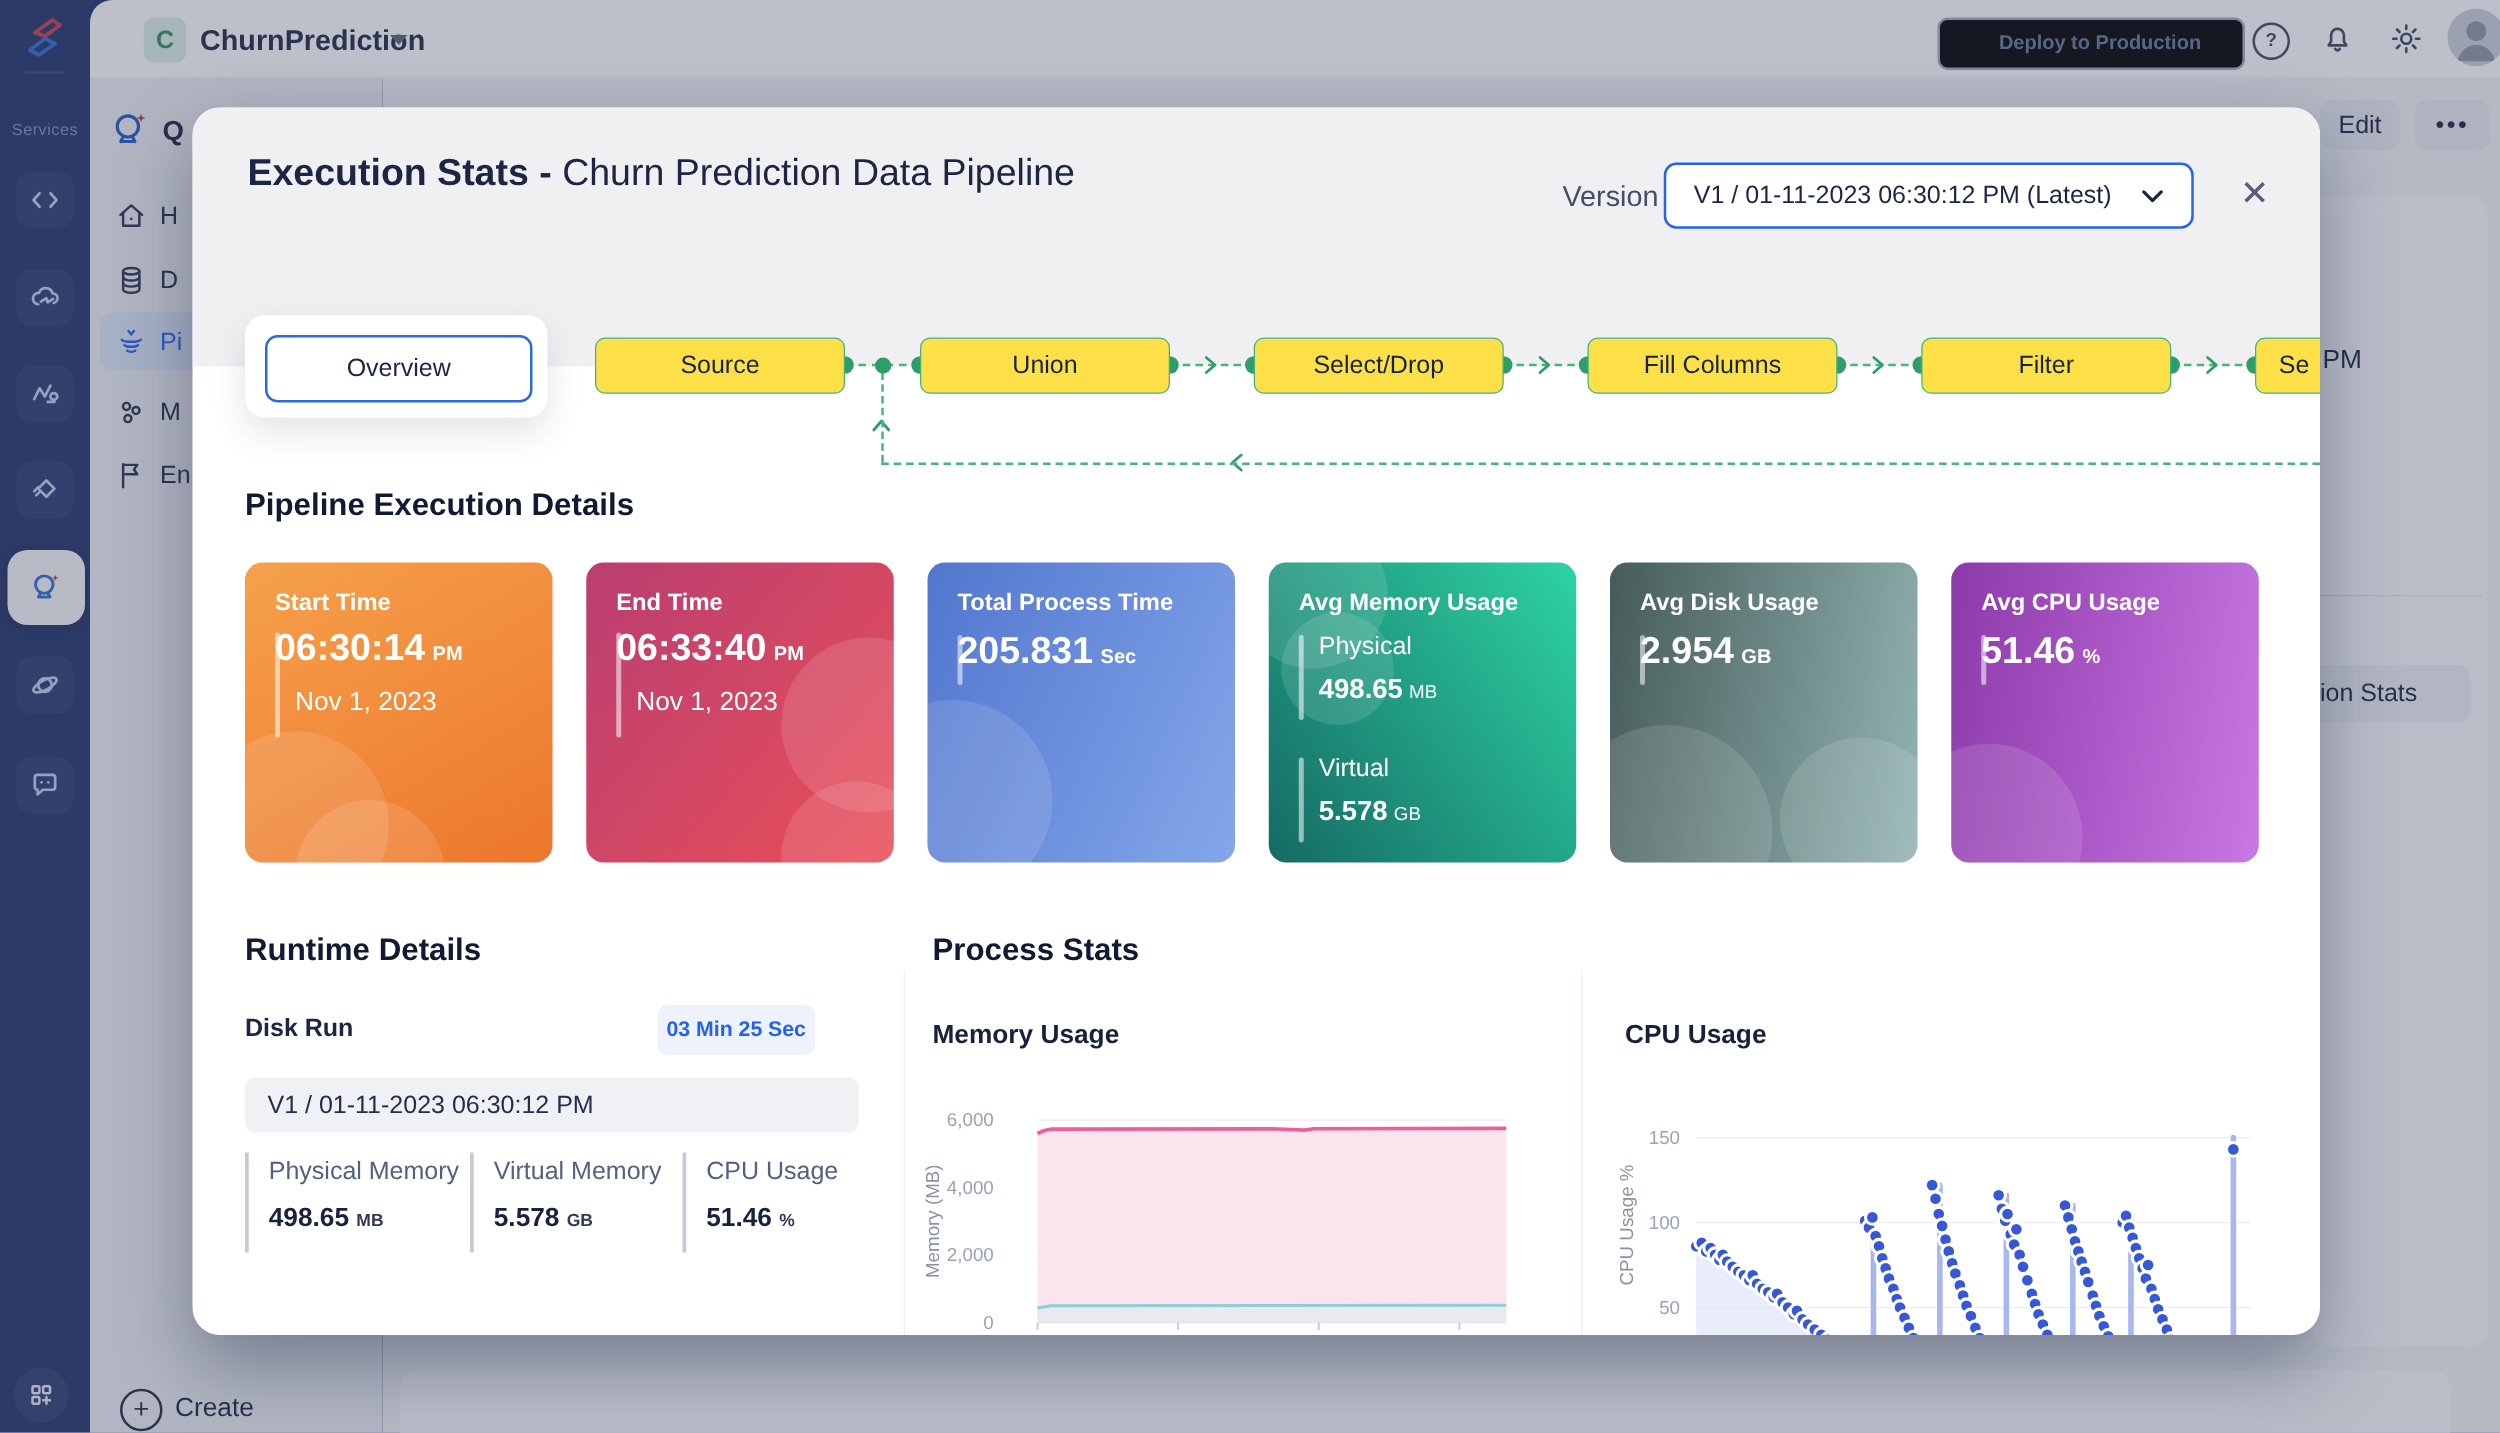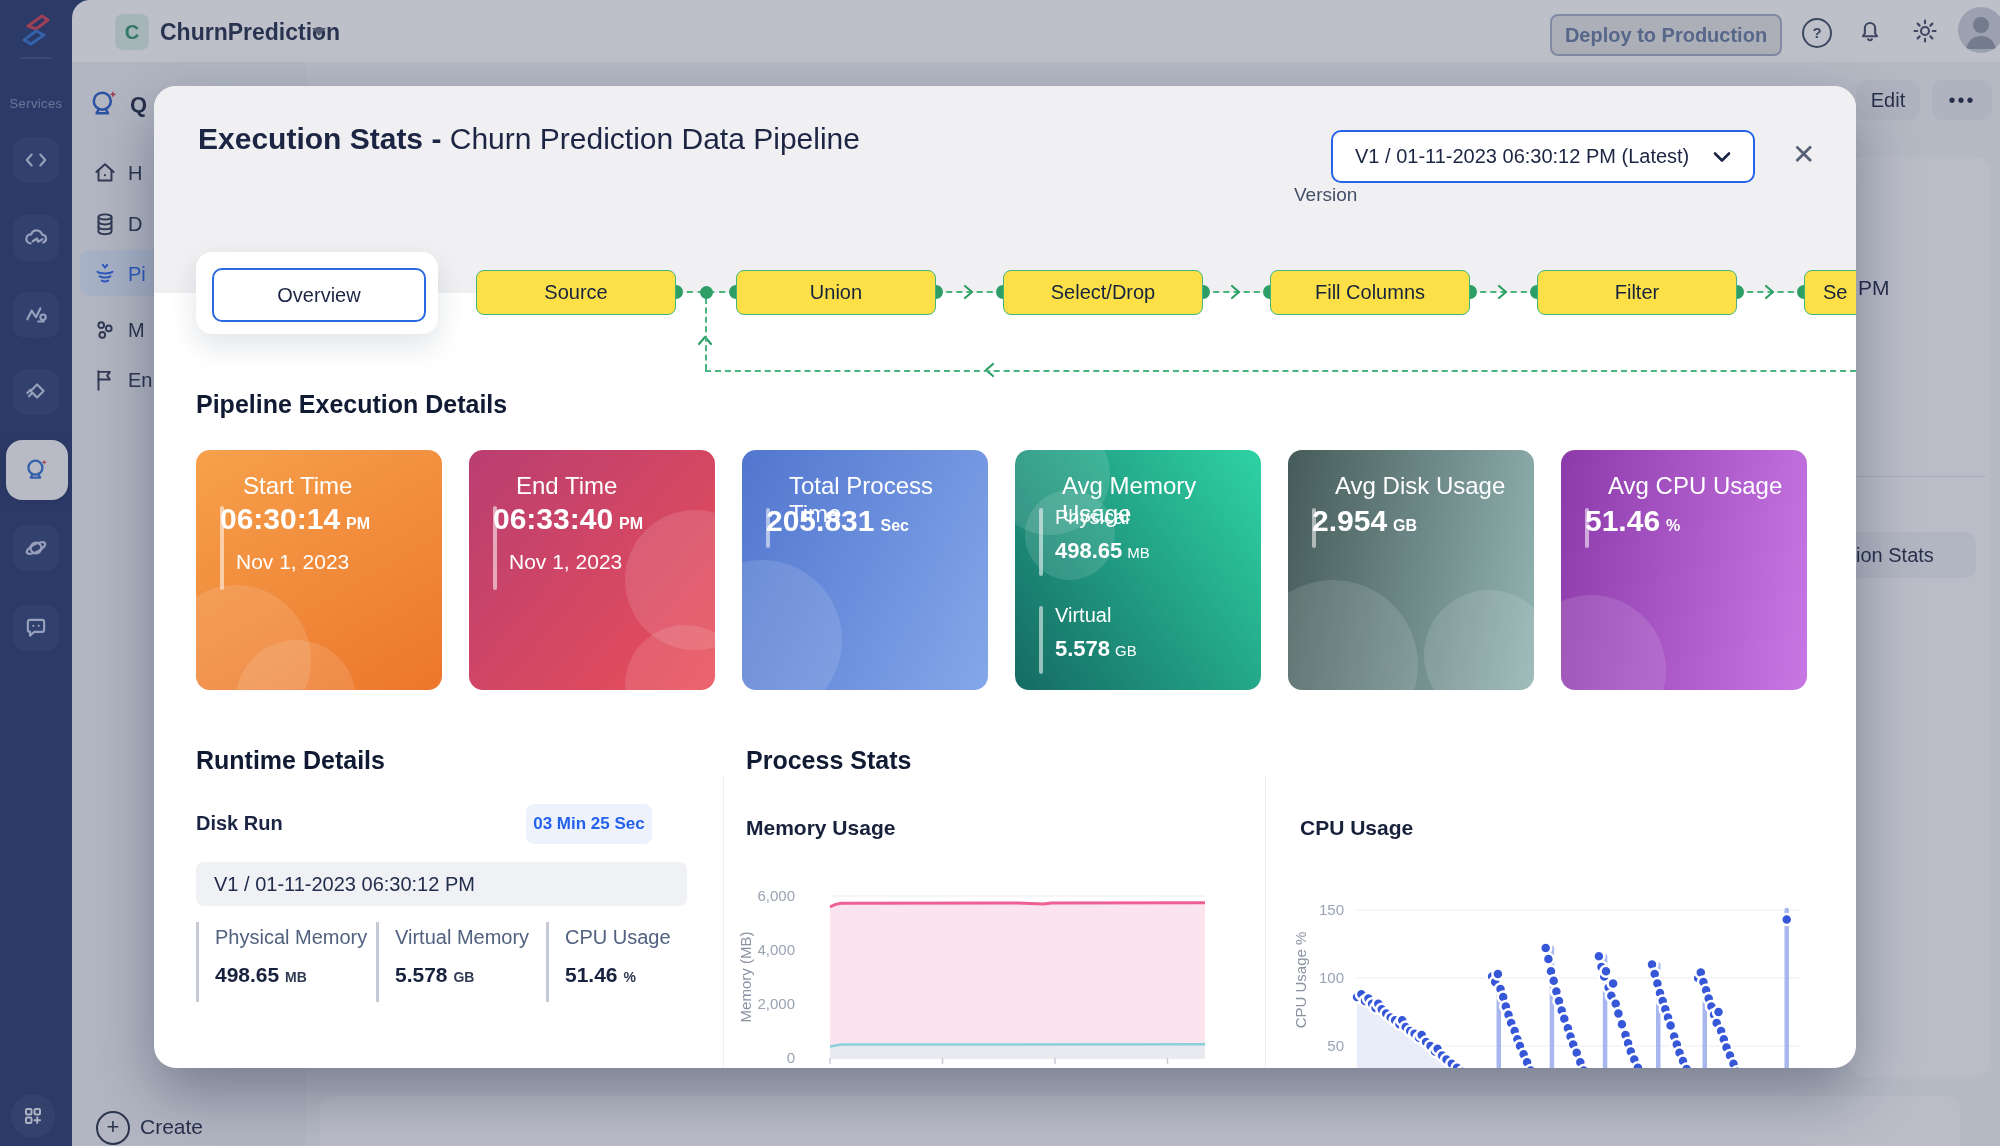--- a/index.html
+++ b/index.html
@@ -36,22 +36,22 @@
   #createIcon{left:96px;top:1111px;width:30px;height:30px;border:2px solid #222c45;border-radius:50%;
               color:#222c45;font-size:22px;line-height:27px;text-align:center;font-weight:400;}
   #createLbl{left:140px;top:1115px;font-size:21px;color:#1b2440;}
   
   #projBadge{left:115px;top:14px;width:34px;height:36px;border-radius:8px;background:#ddefe4;
              color:#2f9066;font-weight:700;font-size:20px;display:flex;align-items:center;justify-content:center;}
   #projName{left:160px;top:19px;font-size:23px;font-weight:600;color:#1f2947;}
   #projCaret{left:312px;top:28px;width:0;height:0;border-left:7px solid transparent;
              border-right:7px solid transparent;border-top:8px solid #5b6478;}
   #deployBtn{left:1550px;top:14px;width:228px;height:38px;border:2px solid #a3aec6;border-radius:8px;
-             background:#e5e5e5;color:#64789f;font-size:20px;font-weight:600;display:flex;
-             align-items:center;justify-content:center;}
+             background:#000000;color:#64789f;font-size:16px;font-weight:600;display:flex;
+             align-items:center;justify-content:center;padding-left:14px;}
   #helpIcon{left:1802px;top:18px;width:26px;height:26px;border:2px solid #3f4a63;border-radius:50%;
             color:#3f4a63;font-size:15px;font-weight:700;text-align:center;line-height:25px;}
   #avatar{left:1958px;top:7px;width:46px;height:46px;border-radius:50%;background:#ccd0d9;overflow:hidden;}
   
   #bgRightPanel{left:1850px;top:157px;width:140px;height:920px;background:#fbfbfd;border-radius:14px;}
   #bgEdit{left:1856px;top:80px;width:64px;height:40px;background:#e9ebf0;border-radius:10px;
           color:#1b2440;font-size:20px;display:flex;align-items:center;justify-content:center;}
   #bgMore{left:1932px;top:80px;width:60px;height:40px;background:#e9ebf0;border-radius:10px;
           color:#1b2440;font-size:20px;letter-spacing:2px;display:flex;align-items:center;justify-content:center;}
   #bgPM{left:1858px;top:276px;font-size:21px;color:#1b2440;}
@@ -60,21 +60,21 @@
           color:#1b2440;font-size:20px;display:flex;align-items:center;justify-content:flex-start;padding-left:20px;}
   #bgBottomPanel{left:320px;top:1096px;width:1640px;height:50px;background:#fafbfd;border-radius:14px 14px 0 0;}
   
   #scrim{left:0;top:0;right:0;bottom:0;background:rgba(62,69,96,0.34);}
   
   #modal{left:154px;top:86px;width:1702px;height:982px;background:#ffffff;border-radius:22px;
          overflow:hidden;box-shadow:0 25px 60px rgba(10,20,50,.35);}
   #modalBand{left:0;top:0;width:100%;height:207px;background:#f0f0f2;}
   #mTitle{left:44px;top:36px;font-size:30px;color:#1c2543;}
   #mTitle b{font-weight:700;} #mTitle span{font-weight:400;}
-  #verLabel{left:1140px;top:58px;font-size:19px;color:#434e68;margin-top:40px;}
+  #verLabel{left:1096px;top:58px;font-size:23px;color:#434e68;}
   #verSelect{left:1177px;top:44px;width:424px;height:53px;background:#fff;border:2px solid #2563eb;
              border-radius:10px;display:flex;align-items:center;padding:0 22px;box-sizing:border-box;}
   #verSelect .vtext{font-size:20px;color:#1c2543;flex:1;}
   #mClose{left:1638px;top:52px;font-size:28px;color:#555f75;font-weight:300;}
   
   #ovCard{left:42px;top:166px;width:242px;height:82px;background:#fff;border-radius:16px;
           box-shadow:0 12px 28px rgba(20,30,60,.12);}
   #ovBtn{left:58px;top:182px;width:210px;height:50px;border:2px solid #2b6be0;border-radius:10px;
          background:#fff;color:#1c2543;font-size:20px;display:flex;align-items:center;justify-content:center;}
   .pnode{top:184px;height:45px;background:#fde047;border:1.5px solid #43b57c;border-radius:8px;
@@ -82,21 +82,21 @@
          box-sizing:border-box;z-index:3;}
   .port{width:14px;height:14px;border-radius:50%;background:#2e9e67;top:199px;z-index:2;}
   .gapdash{top:205px;border-top:2px dashed #49b47e;z-index:1;}
   .middot{width:13px;height:13px;border-radius:50%;background:#2e9e67;top:200px;z-index:4;}
   .fbdash-v{border-left:2px dashed #49b47e;z-index:1;}
   .fbdash-h{border-top:2px dashed #49b47e;z-index:1;}
   
   .sectionHead{font-size:25px;font-weight:600;color:#101b33;}
   
   .card{top:364px;width:246px;height:240px;border-radius:14px;overflow:hidden;color:#fff;}
-  .card .ct{position:absolute;left:24px;top:22px;font-size:24px;font-weight:400;margin-left:23px;}
+  .card .ct{position:absolute;left:24px;top:22px;font-size:19px;font-weight:700;}
   .vr{position:absolute;left:24px;background:rgba(255,255,255,.55);width:4px;border-radius:2px;}
   .bigv{position:absolute;left:24px;font-size:30px;font-weight:700;}
   .unit{font-size:16px;font-weight:600;margin-left:6px;}
   .sub{position:absolute;left:40px;font-size:21px;font-weight:400;}
   .mlabel{position:absolute;left:40px;font-size:20px;font-weight:500;}
   .mval{position:absolute;left:40px;font-size:22px;font-weight:700;}
   .munit{font-size:15px;font-weight:500;margin-left:5px;}
   .bb{position:absolute;border-radius:50%;background:rgba(255,255,255,.12);}
   
   #bestRunBadge{left:372px;top:718px;width:126px;height:40px;background:#edf2fd;border-radius:8px;

